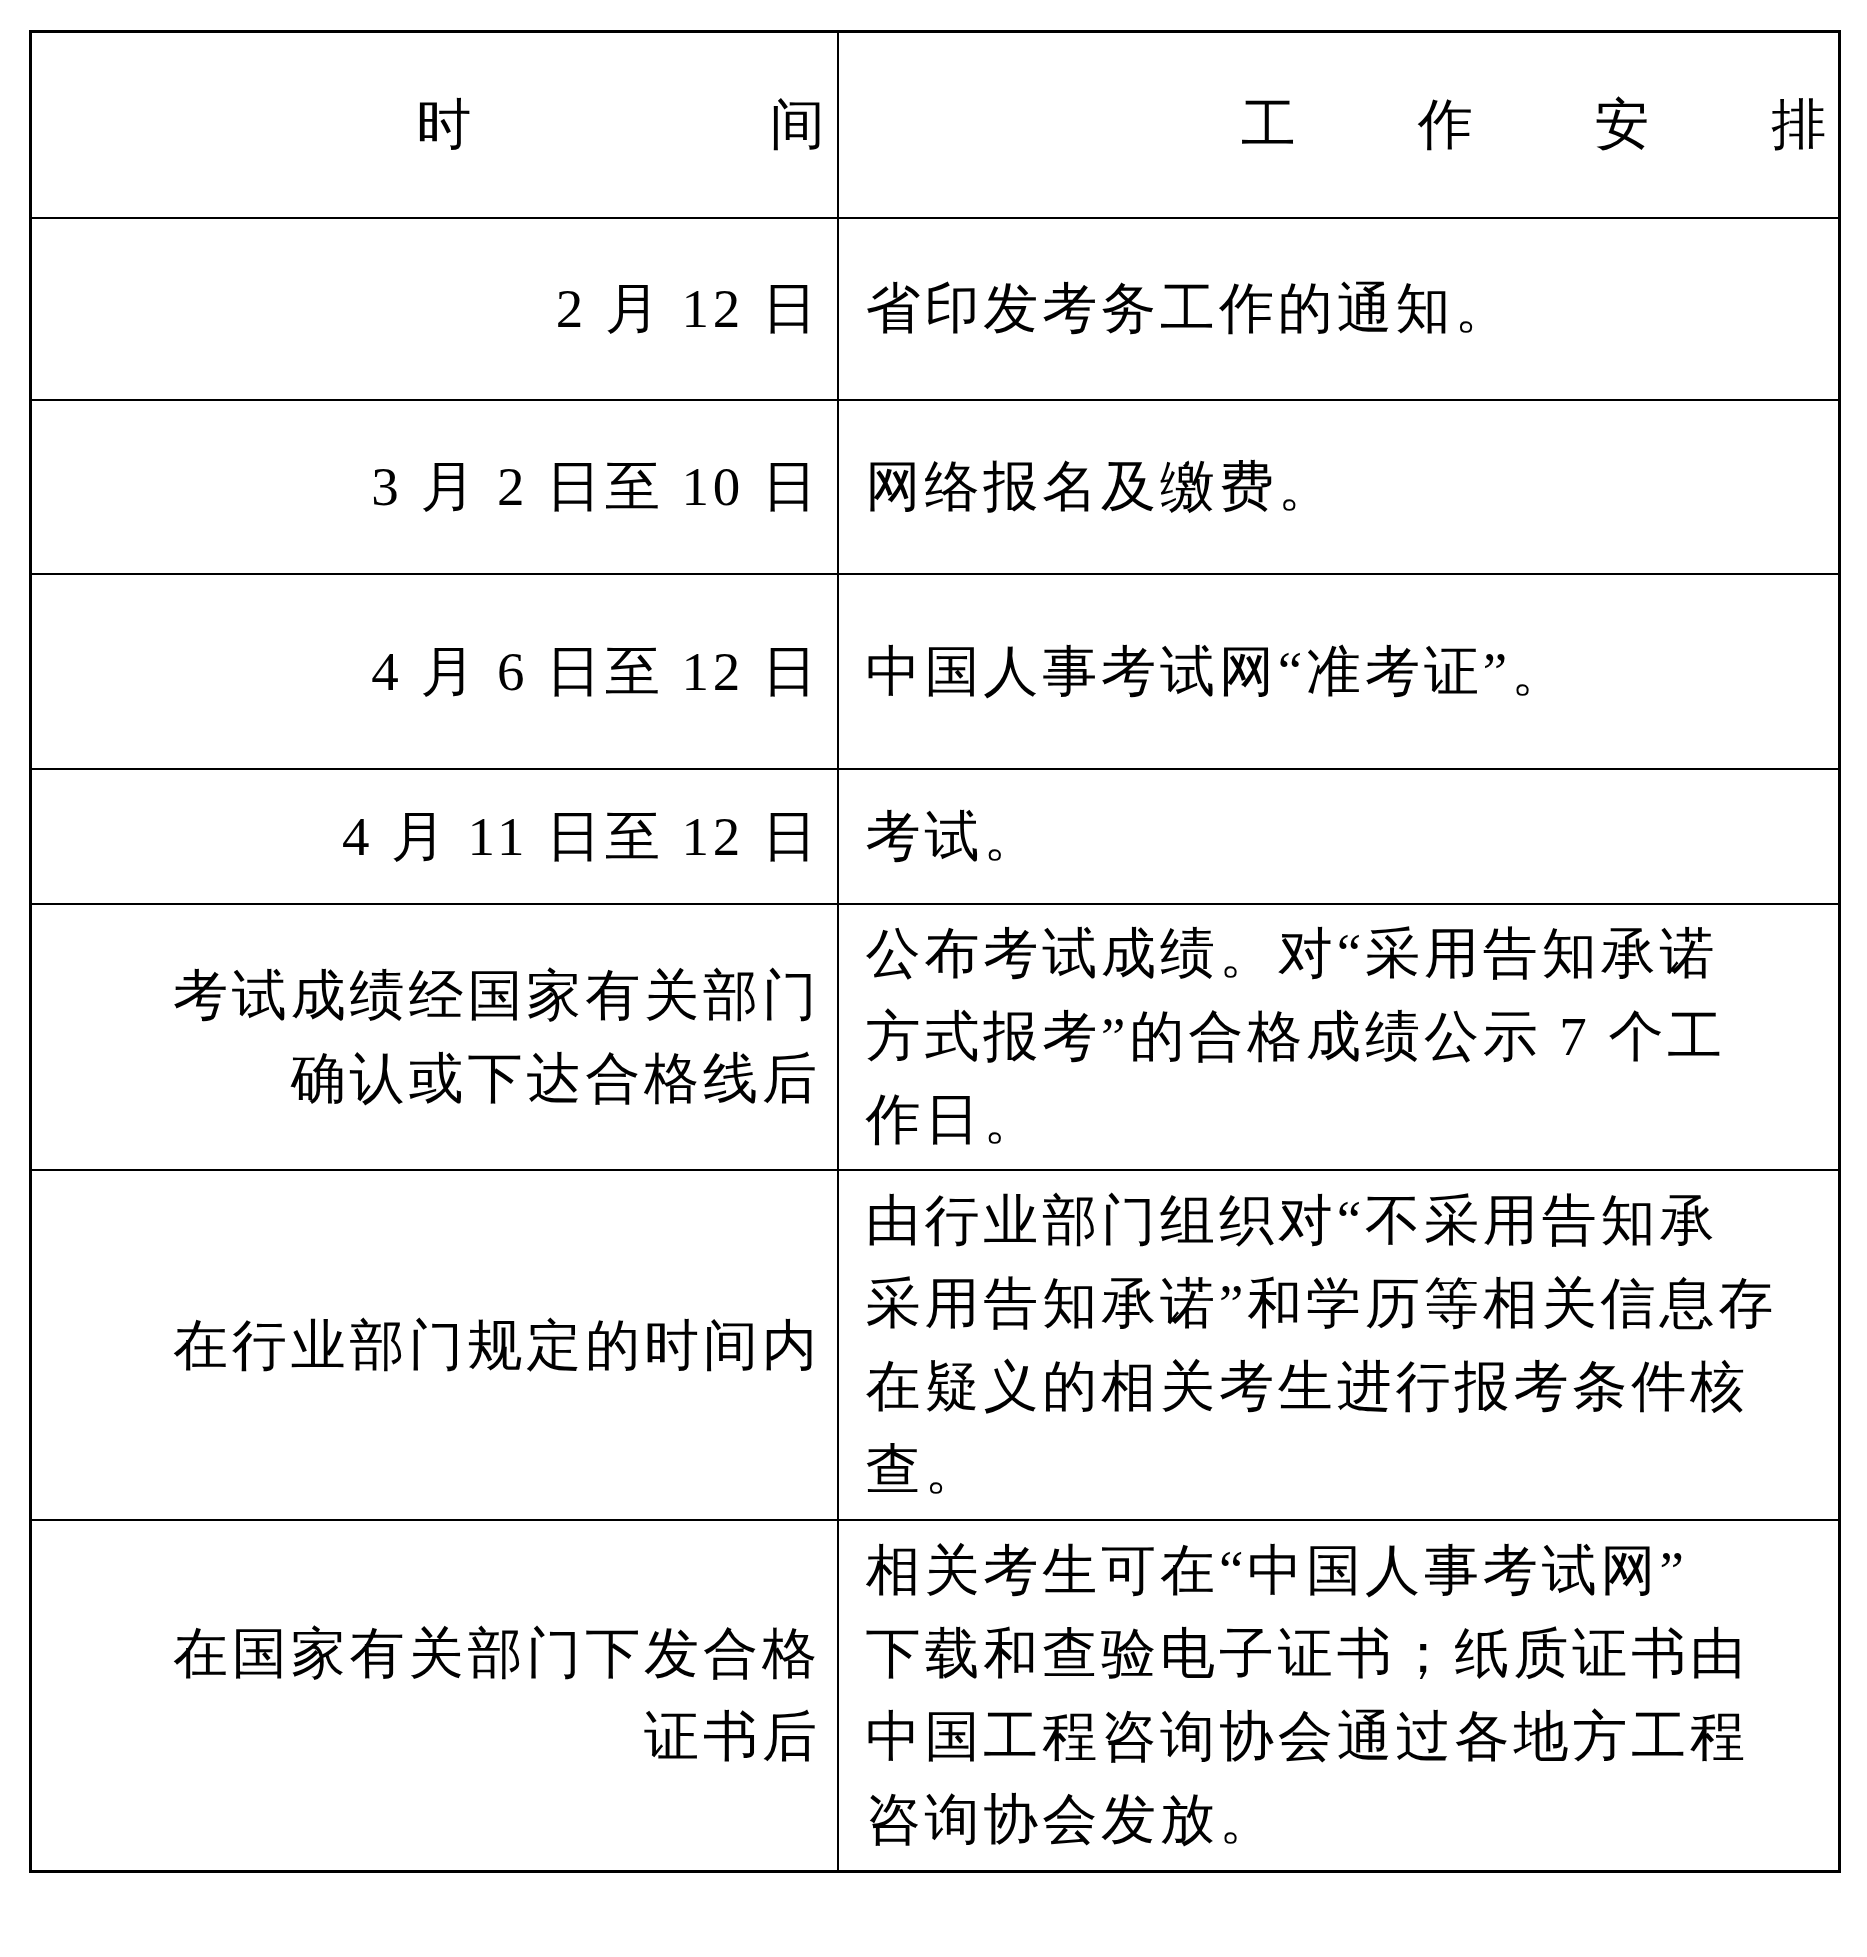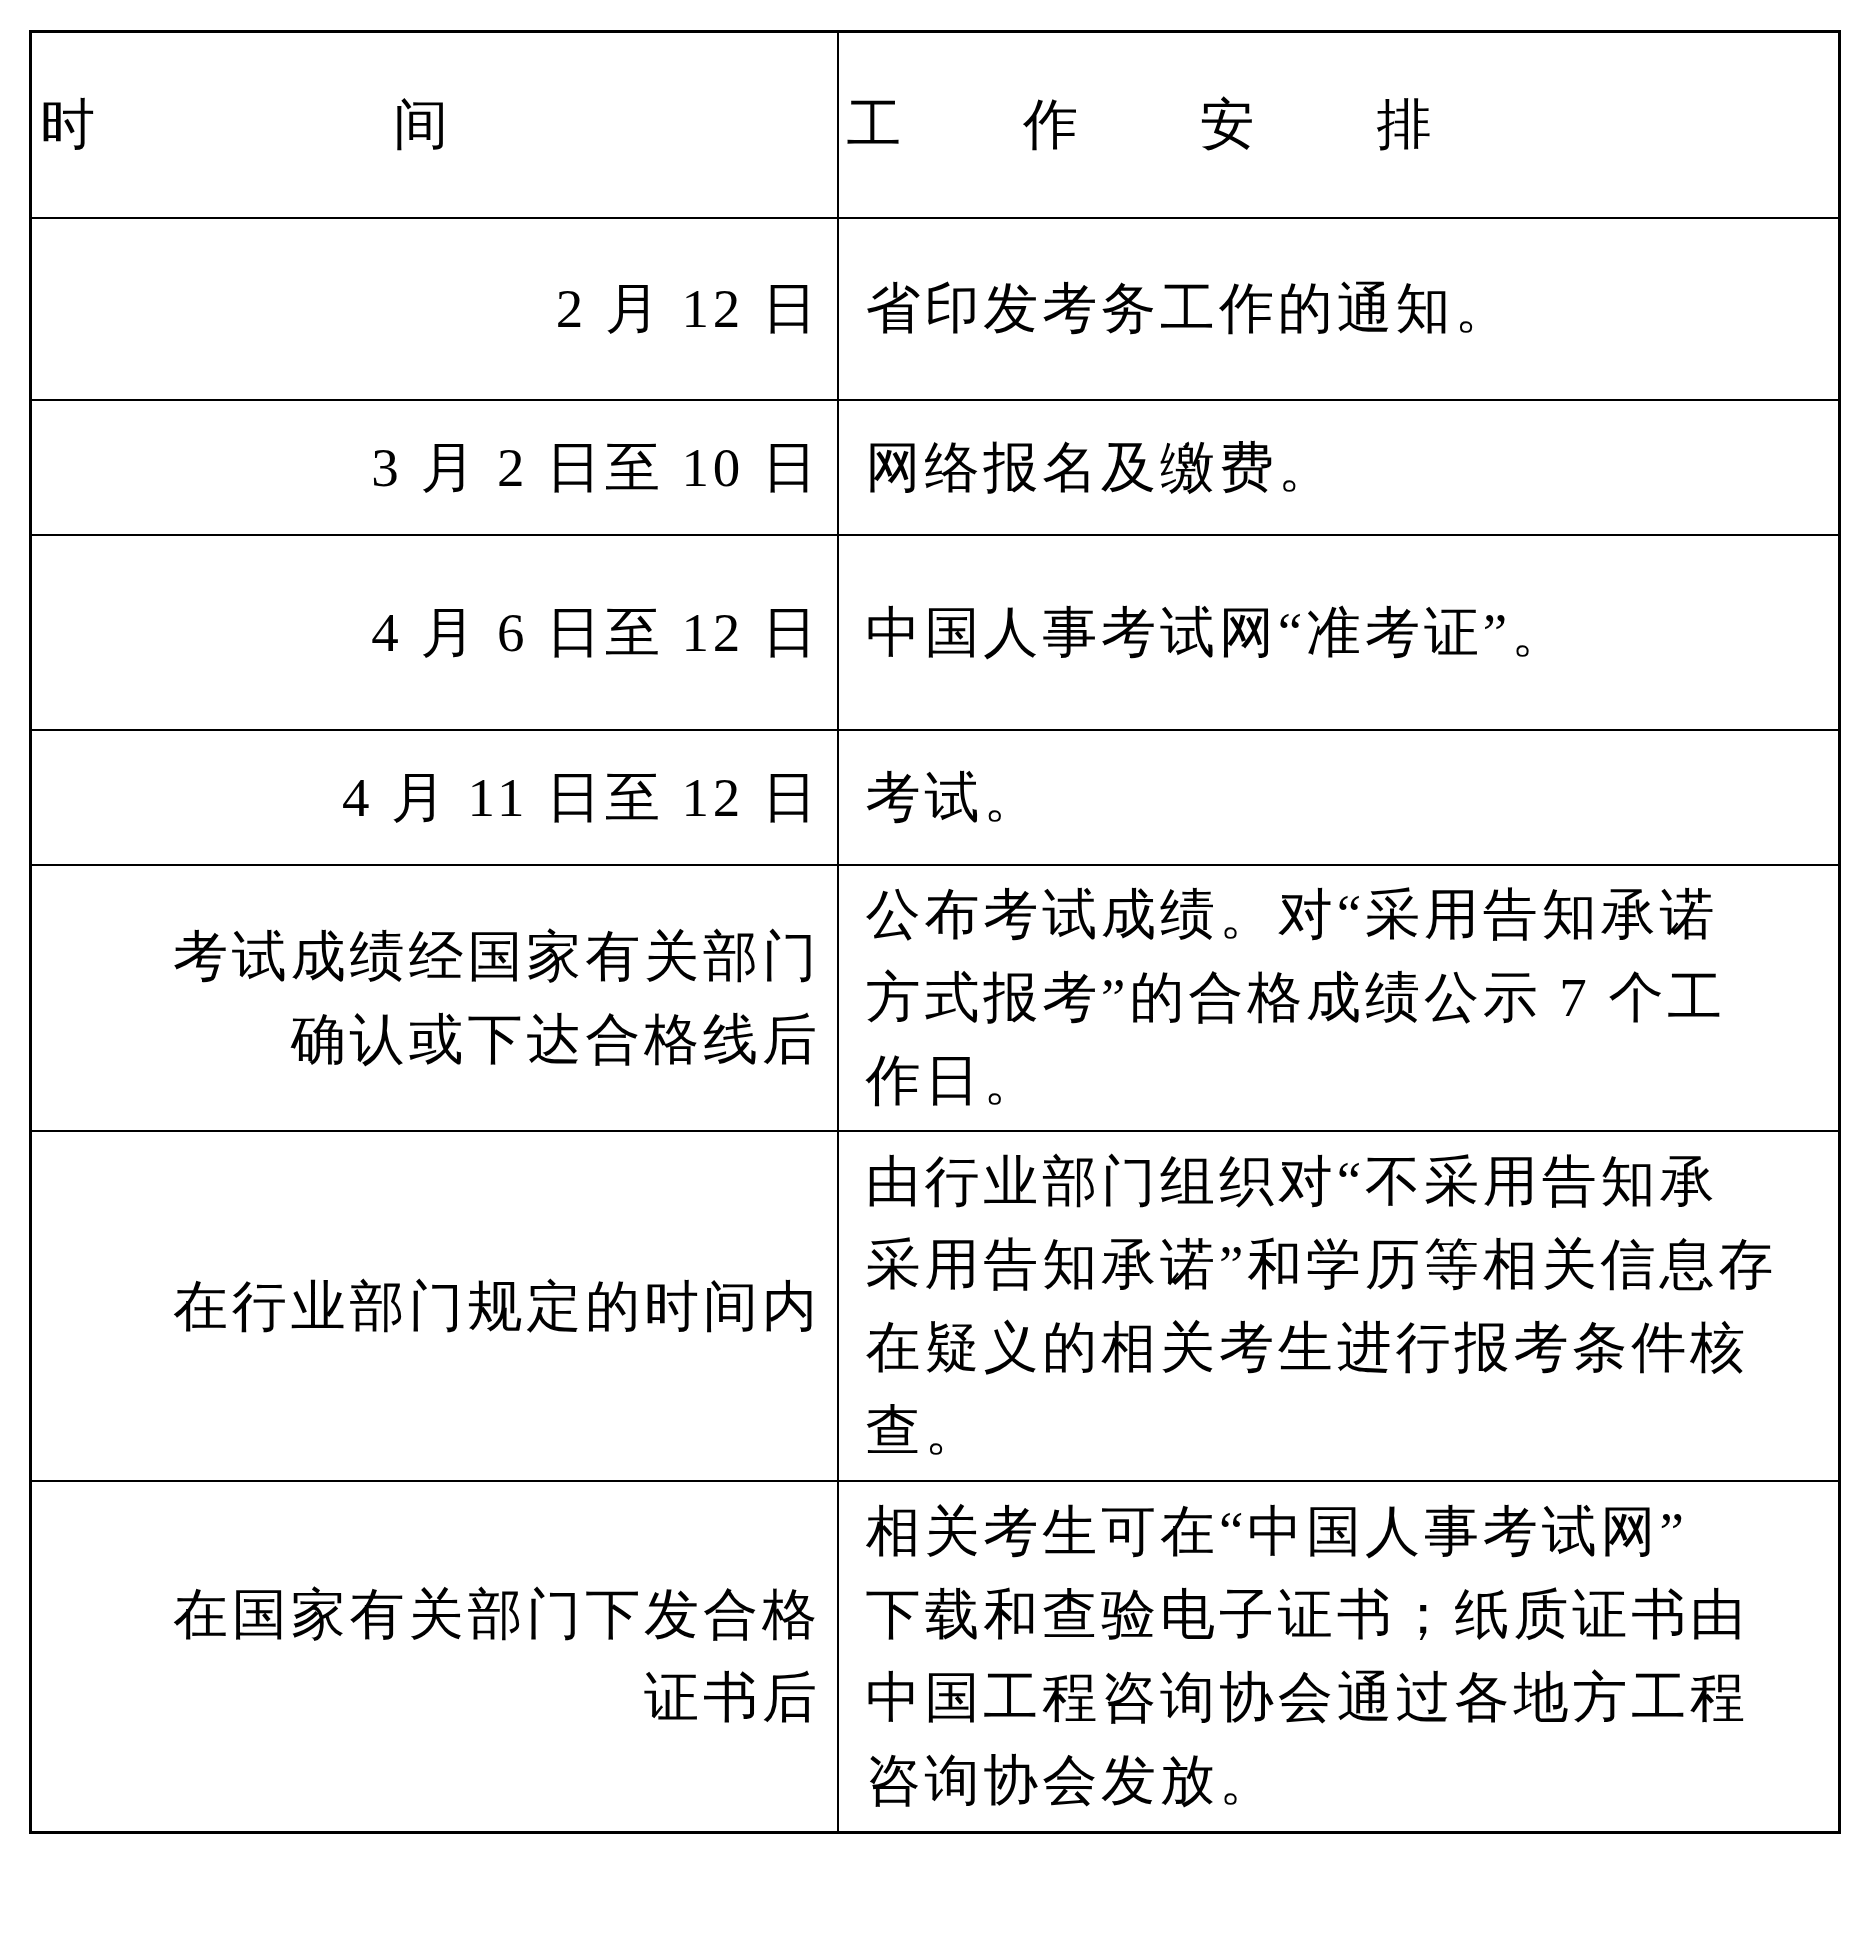--- a/index.html
+++ b/index.html
@@ -31,34 +31,34 @@
     font-weight: normal;
     line-height: 83px;
     letter-spacing: 3.9px;
     vertical-align: middle;
     white-space: pre-line;
     overflow: hidden;
     box-sizing: border-box;
   }
   table.schedule { border: 3.9px solid #000000; }
   th.hdr {
-    text-align: left;
+    text-align: right;
     padding: 0 7.9px;
   }
   td.time-cell {
     text-align: right;
     padding: 7.9px 15.7px 7.9px 30px;
   }
   td.task-cell {
     text-align: left;
     padding: 7.9px 15.7px 7.9px 27px;
   }
   tr.r-header { height: 186px; }
   tr.r1 { height: 182px; }
-  tr.r2 { height: 135px; }
+  tr.r2 { height: 174px; }
   tr.r3 { height: 195px; }
   tr.r4 { height: 135px; }
   tr.r5 { height: 250px; }
   tr.r6 { height: 335px; }
   tr.r7 { height: 351px; }
 </style>
 </head>
 <body>
 
 <table class="schedule">

